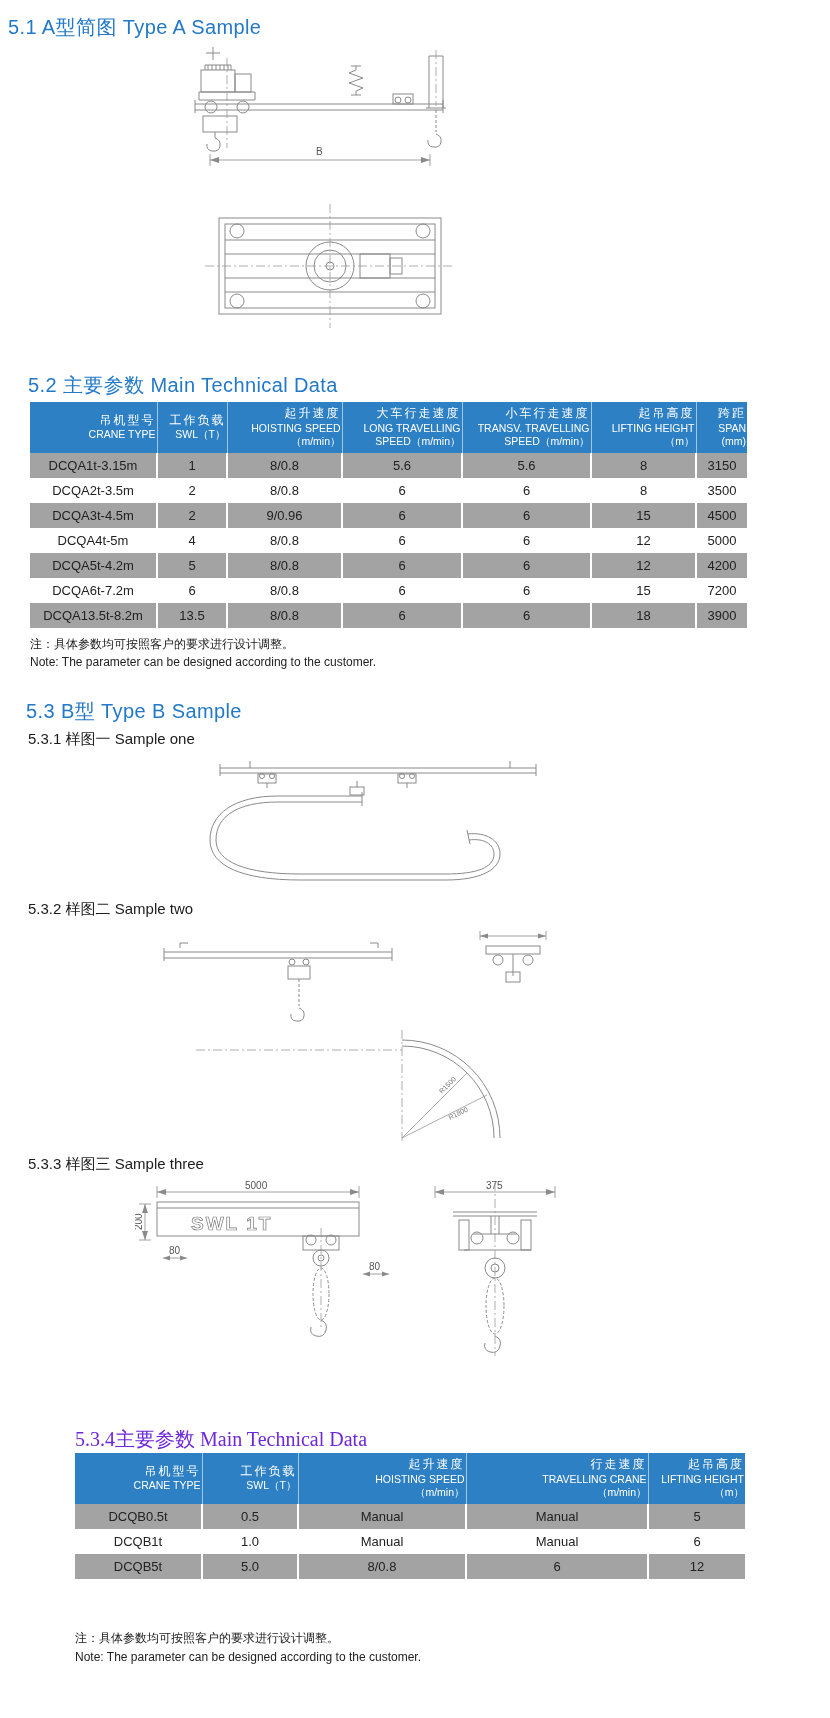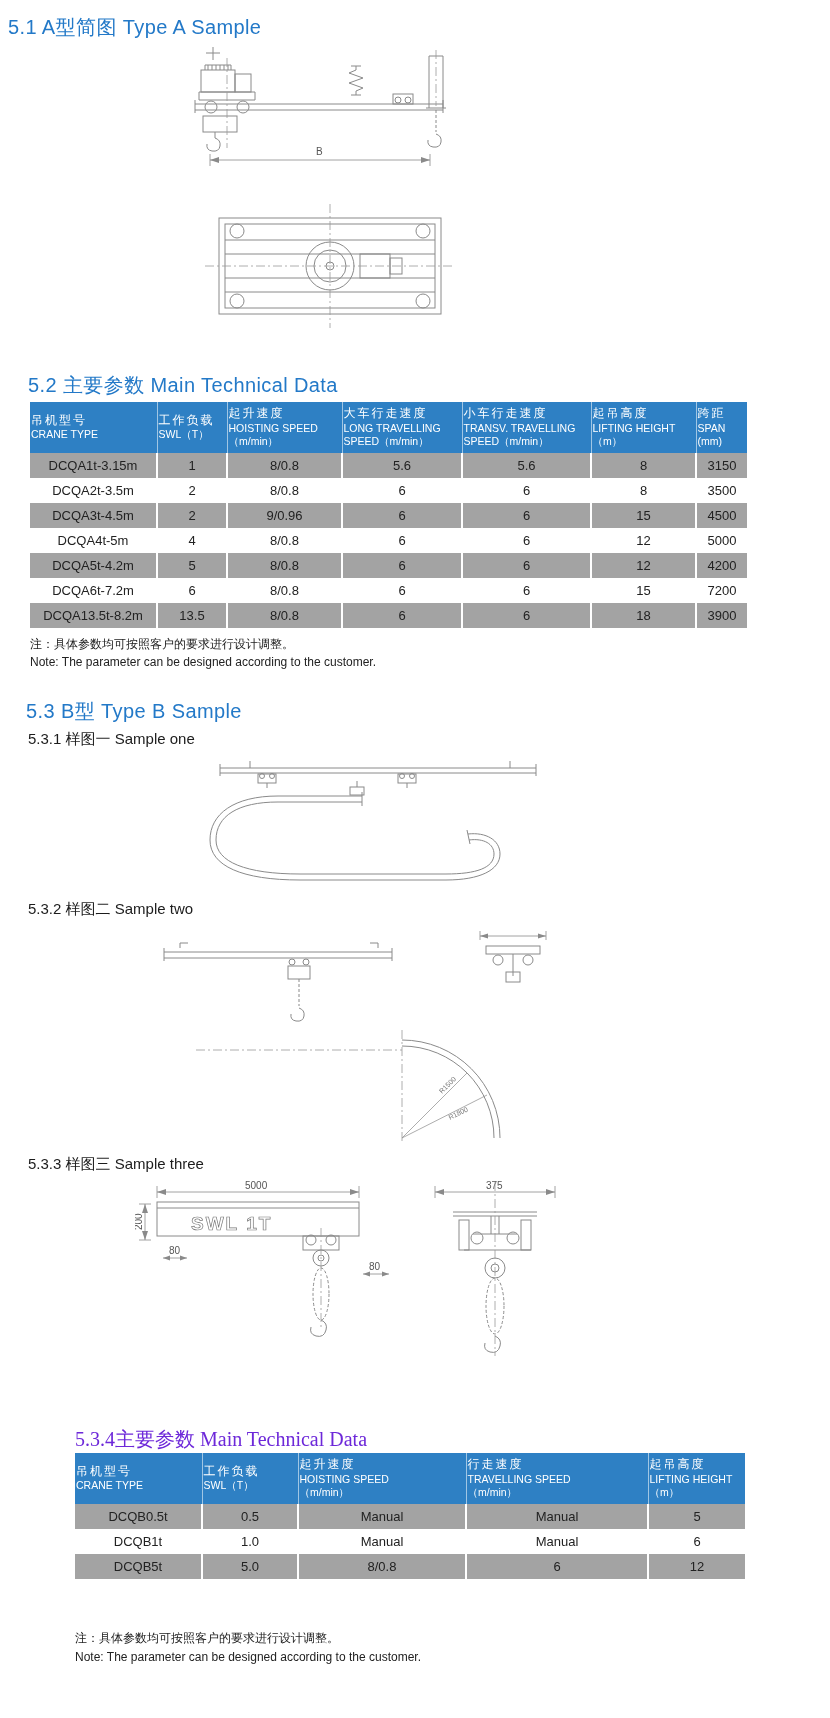--- a/index.html
+++ b/index.html
@@ -4,21 +4,21 @@
 <style>
   html,body{margin:0;padding:0;background:#fff;}
   body{font-family:"Liberation Sans",sans-serif;color:#231f20;}
   .page{position:relative;width:747px;height:1718px;background:#fff;overflow:hidden;}
   .h-blue{position:absolute;color:#2379c8;font-size:20px;letter-spacing:.4px;white-space:nowrap;}
   .h-sub{position:absolute;color:#1c1c1c;font-size:15px;white-space:nowrap;}
   .h-serif{position:absolute;color:#6d28d9;font-size:20px;font-family:"Liberation Serif",serif;white-space:nowrap;}
   .note{position:absolute;font-size:12px;color:#222;white-space:nowrap;}
 
   table.data{position:absolute;border-collapse:collapse;table-layout:fixed;}
-  table.data thead th{background:#2e80c4;color:#fff;font-weight:normal;text-align:left;
+  table.data thead th{background:#2e80c4;color:#fff;font-weight:normal;text-align:right;
     vertical-align:middle;padding:4px 1px;border-right:1px solid rgba(255,255,255,.55);line-height:1.3;}
   table.data thead th:last-child{border-right:none;}
   table.data .hz{font-size:12px;letter-spacing:2px;}
   table.data .he{font-size:10.5px;letter-spacing:0;}
   table.data tbody td{text-align:center;font-size:13px;height:25px;padding:0 2px;
     border-right:2px solid #fff;color:#222;}
   table.data tbody td:last-child{border-right:none;}
   table.data tbody tr.alt td{background:#a3a3a3;}
 
   svg.draw{position:absolute;}
@@ -331,21 +331,21 @@
             <div class="hz">工作负载</div>
             <div class="he">SWL（T）</div>
           </th>
           <th>
             <div class="hz">起升速度</div>
             <div class="he">HOISTING SPEED</div>
             <div class="he">（m/min）</div>
           </th>
           <th>
             <div class="hz">行走速度</div>
-            <div class="he">TRAVELLING SPEED</div>
+            <div class="he">TRAVELLING CRANE</div>
             <div class="he">（m/min）</div>
           </th>
           <th>
             <div class="hz">起吊高度</div>
             <div class="he">LIFTING HEIGHT</div>
             <div class="he">（m）</div>
           </th>
         </tr>
       </thead>
     <tbody>

